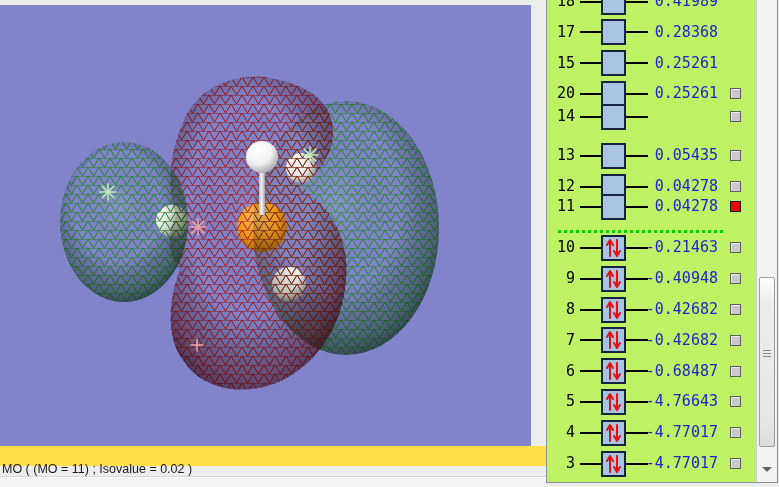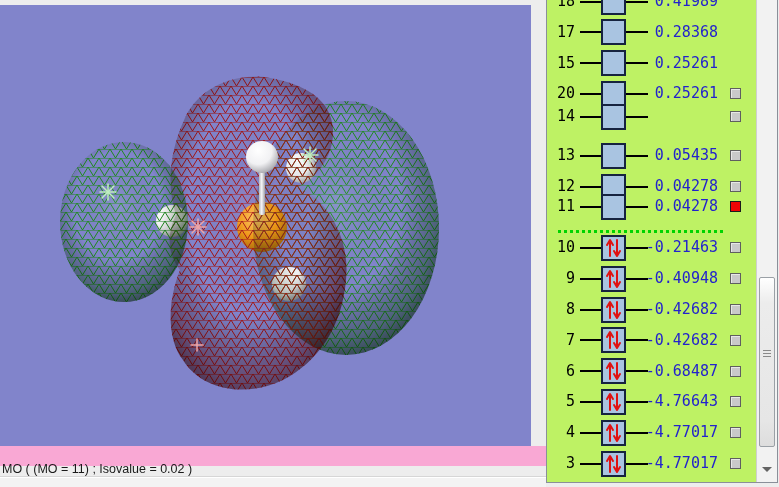--- a/index.html
+++ b/index.html
@@ -10,21 +10,21 @@
   }
   
   .gl-viewport{
     position:absolute;left:0;top:5px;width:531px;height:441px;display:block;
   }
   .mg{stroke:var(--mesh-green,#1d8a1d);stroke-width:1;fill:none;}
   .mr{stroke:var(--mesh-red,#a31313);stroke-width:1;fill:none;}
   .sparkle line{stroke-linecap:round;}
   .status-bar{
     position:absolute;left:0;top:446px;width:546px;height:20px;
-    background:#f9a8d4;color:#1a1a1a;font-size:12.5px;
+    background:#fde047;color:#1a1a1a;font-size:12.5px;
     padding:16px 0 0 2px;box-sizing:border-box;white-space:nowrap;
   }
   .bottom-groove{position:absolute;left:0;top:476px;width:546px;height:1px;background:#d6d6d6;}
   .bottom-strip{position:absolute;left:0;top:477px;width:546px;height:10px;background:#f3f3f3;border-top:1px solid #ffffff;box-sizing:border-box;}
   
   .panel-left-line{position:absolute;left:546px;top:0;width:1px;height:483px;background:#8a8f99;}
   .panel-right-line{position:absolute;left:777px;top:0;width:1px;height:483px;background:#8a8f99;}
   .panel-bottom-line{position:absolute;left:546px;top:482px;width:232px;height:1px;background:#8a8f99;}
   .mo-list-bg{position:absolute;left:547px;top:0;width:209px;height:482px;background:#bef264;overflow:hidden;}
   

